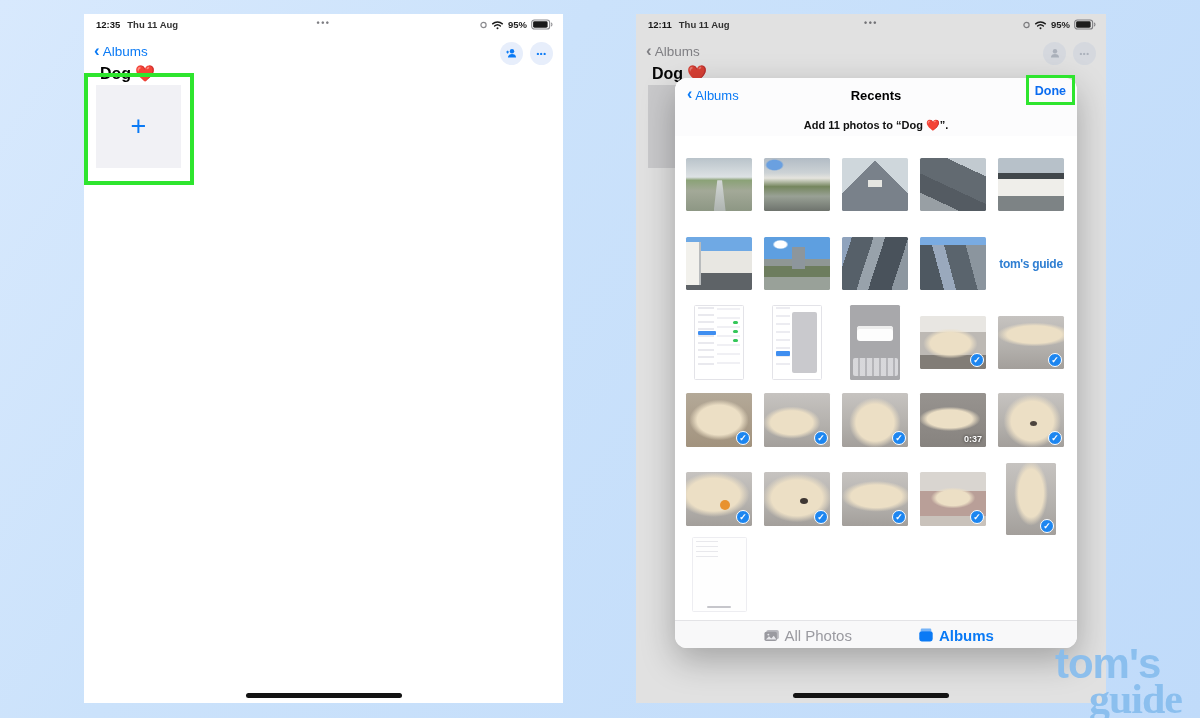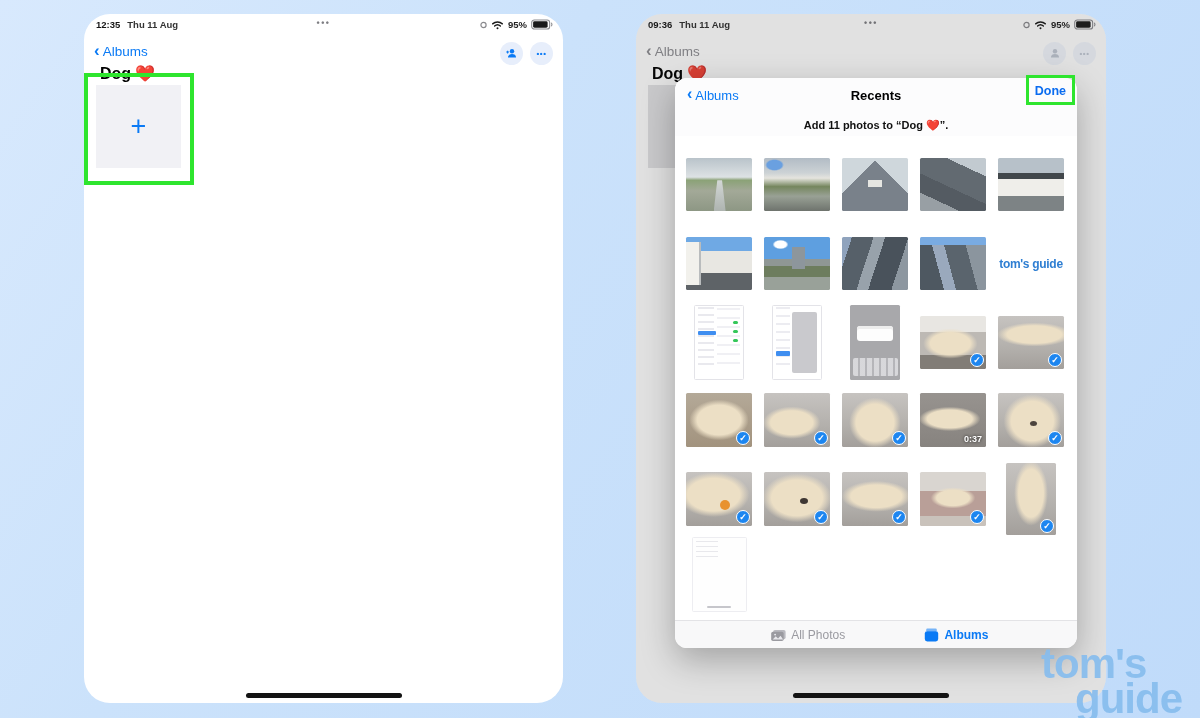--- a/index.html
+++ b/index.html
@@ -1,21 +1,21 @@
 <!DOCTYPE html>
 <html><head>
 <meta charset="utf-8">
 <style>
   html,body{margin:0;padding:0;background:#b9d7f7;}
   *{box-sizing:border-box;font-family:"Liberation Sans",sans-serif;}
   .stage{position:relative;width:1200px;height:718px;overflow:hidden;
          background:linear-gradient(125deg,#d8e9fd 0%,#cbe2fb 35%,#c0dbfa 100%);}
 
   
-  .panel{position:absolute;top:14px;height:689px;background:#fff;overflow:hidden;border-radius:26px;}
+  .panel{position:absolute;top:14px;height:689px;background:#fff;overflow:hidden;}
   .panel.left{left:84px;width:479px;}
   .panel.right{left:636px;width:470px;}
 
   
   .statusbar{position:absolute;top:4px;left:0;right:0;height:14px;font-size:9.5px;color:#151515;}
   .status-left{position:absolute;left:12px;top:1px;display:flex;gap:7px;}
   .status-time{font-weight:700;}
   .status-date{font-weight:600;color:#333;}
   .status-dots{position:absolute;left:50%;transform:translateX(-50%);top:0;color:#7d7d82;
                font-size:9px;letter-spacing:1.5px;font-weight:700;}
@@ -167,28 +167,28 @@
       background:#c6c6cb;border-radius:1px;}
 
   
   .s-logo{width:66px;height:53px;background:transparent;display:flex;align-items:center;justify-content:center;}
   .logo-text{color:#2e7ed2;font-weight:800;font-size:12px;white-space:nowrap;letter-spacing:-.3px;text-align:center;}
 
   
   .tabbar{position:absolute;left:0;right:0;bottom:0;height:28px;background:#f8f8f9;
           border-top:1px solid #e3e3e6;border-radius:0 0 12px 12px;}
   .tab{position:absolute;top:0;height:28px;display:flex;align-items:center;gap:5px;
-       transform:translateX(-50%);font-size:12px;}
+       transform:translateX(-50%);font-size:15px;}
   .tab-allphotos{left:33%;color:#9a9aa0;}
   .tab-albums{left:70%;color:#0a7af5;font-weight:600;}
 
   
   .watermark{position:absolute;right:18px;bottom:2px;text-align:left;color:#87bdee;opacity:.92;
              font-weight:800;line-height:.82;font-size:42px;letter-spacing:-1px;}
-  .watermark .l2{margin-left:34px;}
+  .watermark .l2{margin-left:34px;font-family:Liberation Serif, serif;}
 
   svg{display:block;}
 </style>
 </head>
 <body>
 
 <div class="stage">
 
   <div class="panel left">
     <div class="statusbar">
@@ -246,21 +246,21 @@
       <span class="plus">+</span>
     </div>
     <div class="highlight-box hl-left"></div>
 
     <div class="home-indicator"></div>
   </div>
 
   <div class="panel right">
     <div class="statusbar">
       <div class="status-left">
-        <span class="status-time">09:36</span>
+        <span class="status-time">12:11</span>
         <span class="status-date">Thu 11 Aug</span>
       </div>
       <div class="status-dots">•••</div>
       <div class="status-right">
         <span class="sicon">
           <svg width="7" height="8" viewBox="0 0 7 8">
               <circle cx="3.5" cy="4" r="2.6" fill="none" stroke="#8a8a8e" stroke-width="1.2"></circle>
             </svg>
         </span>
         <span class="sicon">

